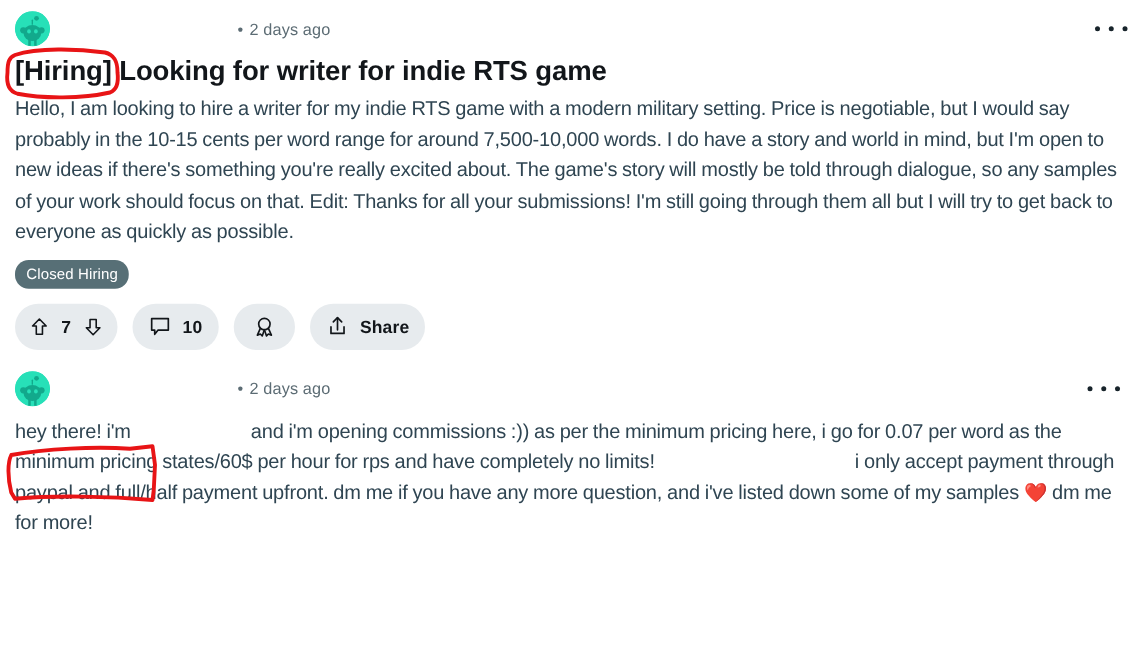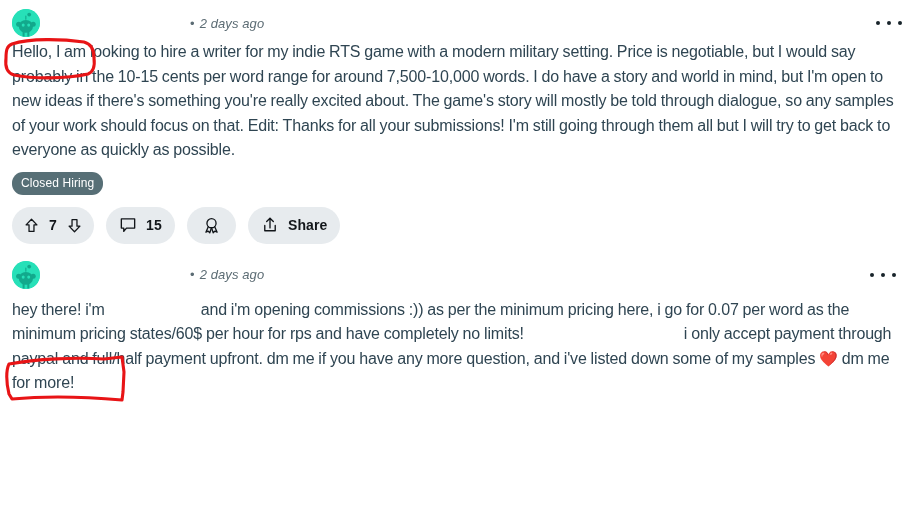--- a/index.html
+++ b/index.html
@@ -57,21 +57,21 @@
     display: inline-block;
     min-width: 142px;
     height: 13px;
   }
   .meta .dot {
     margin: 0 5px 0 0;
     color: #5c6c74;
     font-size: 13px;
     line-height: 1;
   }
-  .meta .age { white-space: nowrap; font-style: italic; }
+  .meta .age { white-space: nowrap; }
 
   .overflow-btn {
     position: absolute;
     right: 4px;
     top: 50%;
     transform: translateY(-50%);
     width: 26px;
     height: 18px;
     display: flex;
     align-items: center;
@@ -209,20 +209,24 @@
         <span class="age">2 days ago</span>
       </div>
 
       <div class="overflow-btn">
         <i></i>
           <i></i>
           <i></i>
       </div>
     </div>
 
+    <h1 class="post-title">
+      <span>[Hiring]</span>
+      <span>Looking for writer for indie RTS game</span>
+    </h1>
 
     <p class="post-body">Hello, I am looking to hire a writer for my indie RTS game with a modern military setting. Price is negotiable, but I would say probably in the 10-15 cents per word range for around 7,500-10,000 words. I do have a story and world in mind, but I'm open to new ideas if there's something you're really excited about. The game's story will mostly be told through dialogue, so any samples of your work should focus on that. Edit: Thanks for all your submissions! I'm still going through them all but I will try to get back to everyone as quickly as possible.</p>
 
     <div class="flair-row">
       <span class="flair">Closed Hiring</span>
     </div>
 
     <div class="actions">
 
       <div class="pill vote">
@@ -238,21 +242,21 @@
           </svg>
         </span>
       </div>
 
       <div class="pill">
         <span>
           <svg width="18" height="18" viewBox="0 0 20 20" fill="none" stroke="#12161a" stroke-width="1.5" stroke-linejoin="round" stroke-linecap="round">
             <path d="M2.6 3.2 H17.4 V13.4 H8.3 L5.3 17.1 V13.4 H2.6 Z"></path>
           </svg>
         </span>
-        <span class="count cmt">15</span>
+        <span class="count cmt">10</span>
       </div>
 
       <div class="pill award">
         <span>
           <svg width="19" height="19" viewBox="0 0 20 20" fill="none" stroke="#12161a" stroke-width="1.4" stroke-linejoin="round" stroke-linecap="round">
             <circle cx="10" cy="7.6" r="4.8"></circle>
             <path d="M6.6 11.2 L4.1 17 L6.6 16 L8.2 17.6 L10 12.4"></path>
             <path d="M13.4 11.2 L15.9 17 L13.4 16 L11.8 17.6 L10 12.4"></path>
           </svg>
         </span>

